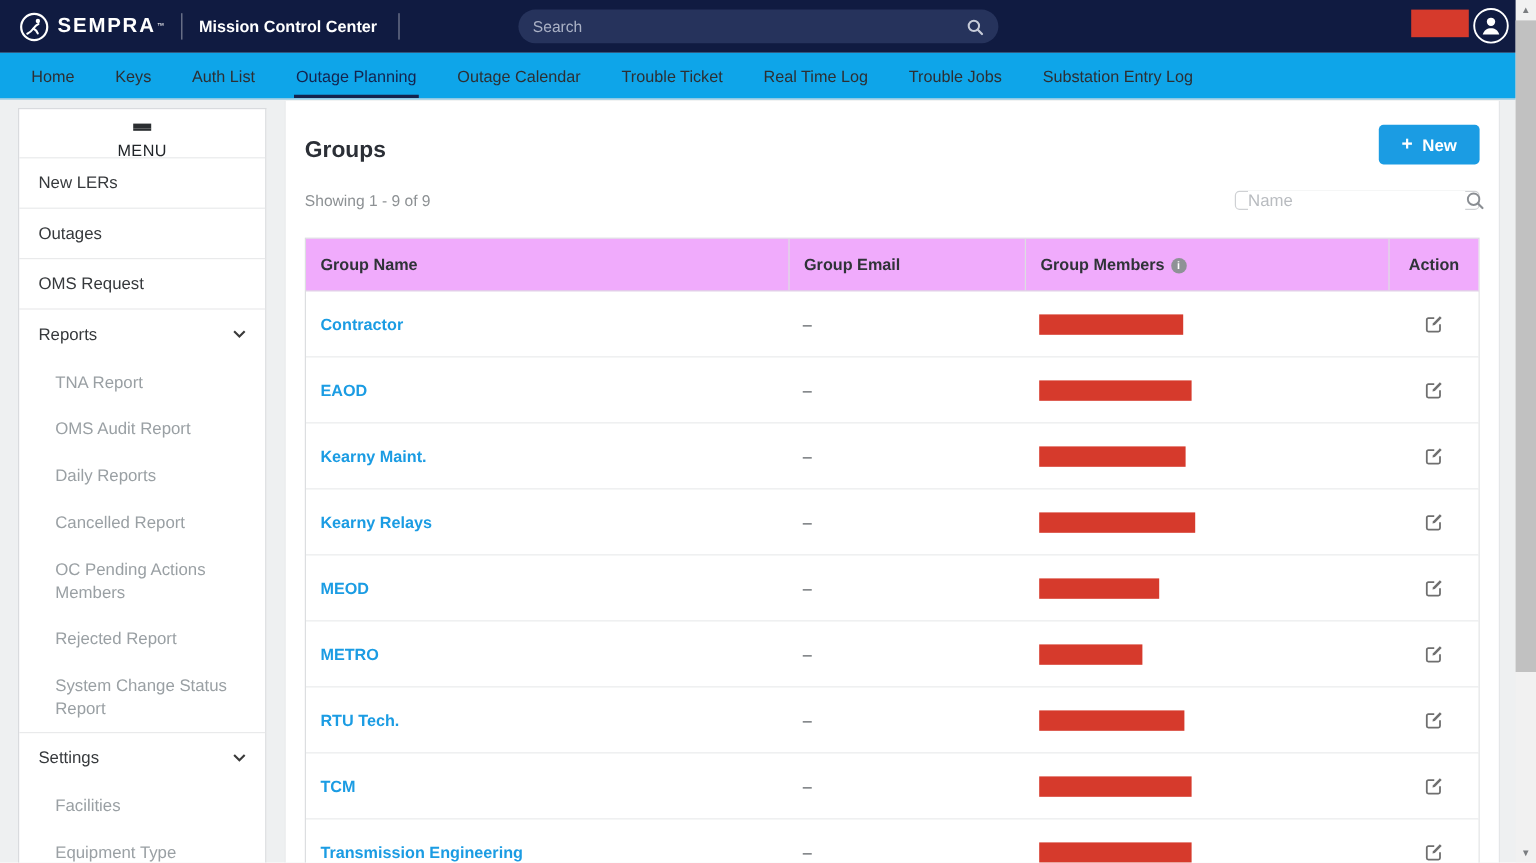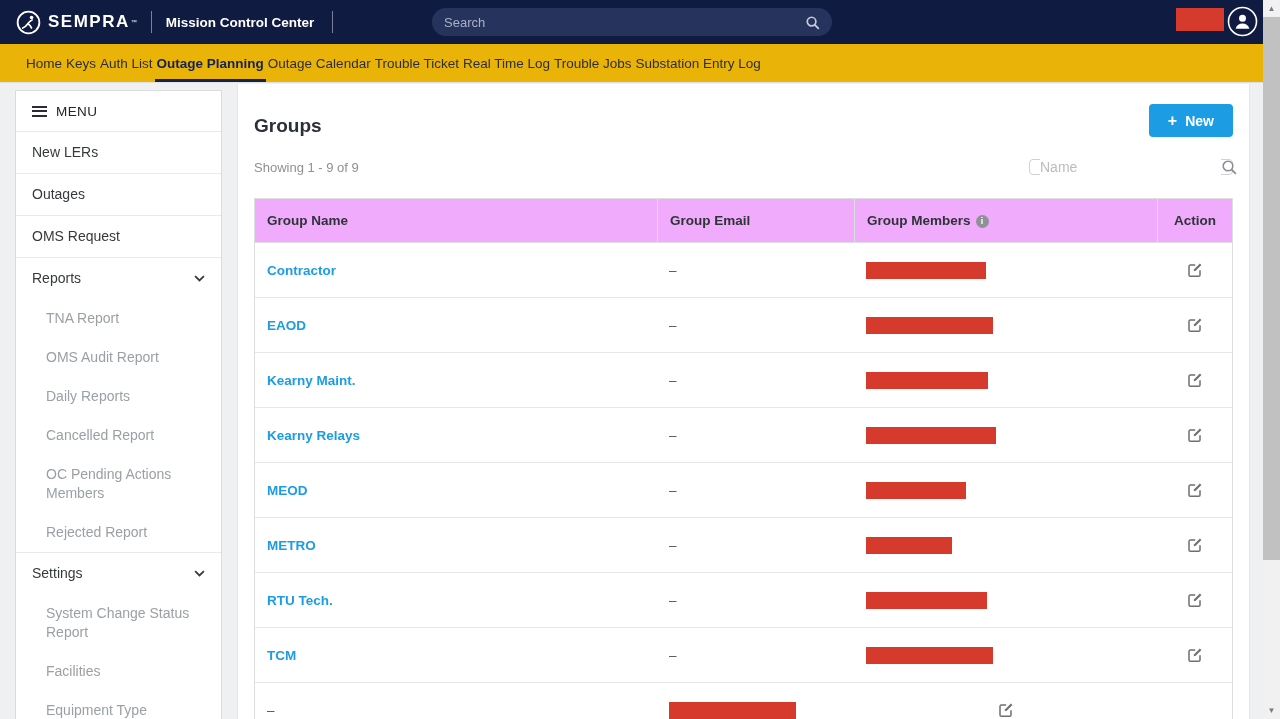--- a/index.html
+++ b/index.html
@@ -19,32 +19,32 @@
   .topbar-search { position:absolute; left:432px; top:8px; width:400px; height:28px;
                    background:#26335c; border-radius:14px; display:flex; align-items:center; padding:0 12px; }
   .topbar-search input { flex:1; background:transparent; border:none; outline:none; color:#e8eaf0;
                          font-size:13px; font-family:"Liberation Sans", sans-serif; }
   .topbar-search input::placeholder { color:#aab1c5; }
   .topbar-search .mag { color:#c6cbd8; display:inline-flex; }
   .redaction-top { position:absolute; right:56px; top:8px; width:48px; height:23px; background:#d63a2c; }
   .avatar { position:absolute; right:22px; top:6px; width:31px; height:31px; display:inline-flex; }
 
   
-  .tabbar { position:absolute; top:44px; left:0; width:1280px; height:39px; background:#eab308;
-            border-bottom:1px solid #dfe1e3; display:flex; align-items:stretch; padding-left:24px; }
+  .tabbar { position:absolute; top:44px; left:0; width:1280px; height:39px; background:#0ea5e9;
+            border-bottom:1px solid #dfe1e3; display:flex; align-items:stretch; padding-left:24px; gap:30px; }
   .tab { display:flex; align-items:center; font-size:13.5px; color:#2d2f33; cursor:pointer; padding:0 2px; }
-  .tab.active { color:#14234e; font-weight:700; box-shadow:inset 0 -3px 0 #14234e; }
+  .tab.active { color:#14234e; font-weight:400; box-shadow:inset 0 -3px 0 #14234e; }
 
   
   .page { position:absolute; top:84px; left:0; width:1263px; height:635px; }
 
   
   .sidebar { position:absolute; left:15px; top:6px; width:207px; background:#fff;
              border:1px solid #d9dbde; border-bottom:none; min-height:700px; }
-  .menu-head { display:flex; align-items:center; gap:9px; padding:12px 16px; height:40px; }
+  .menu-head { display:flex; align-items:center; gap:9px; padding:12px 16px; height:40px;flex-direction:column; }
   .hamburger { display:flex; flex-direction:column; justify-content:space-between; width:15px; height:11px; }
   .hamburger i { display:block; height:2px; background:#2b2e31; }
   .menu-label { font-size:13.5px; color:#212529; letter-spacing:.4px; }
   .s-item { position:relative; font-size:14px; color:#36393c; padding:11px 16px; cursor:pointer;
             border-top:1px solid #e9eaeb; line-height:19px; }
   .s-item.sublink { border-top:none; color:#9aa0a4; padding:10px 20px 10px 30px; }
   .s-item.expandable .chev { position:absolute; right:16px; top:17px; }
 
   
   .content { position:absolute; left:237px; top:0; width:1013px; height:635px; background:#fff;
@@ -160,24 +160,24 @@
           <div class="s-item link"><span>OMS Request</span></div>
           <div class="s-item expandable"><span>Reports</span><svg class="chev" viewBox="0 0 10 6" width="11" height="7">
               <polyline points="1,0.8 5,4.8 9,0.8" fill="none" stroke="#3a3a3a" stroke-width="1.6"></polyline>
             </svg></div>
           <div class="s-item sublink"><span>TNA Report</span></div>
           <div class="s-item sublink"><span>OMS Audit Report</span></div>
           <div class="s-item sublink"><span>Daily Reports</span></div>
           <div class="s-item sublink"><span>Cancelled Report</span></div>
           <div class="s-item sublink"><span>OC Pending Actions Members</span></div>
           <div class="s-item sublink"><span>Rejected Report</span></div>
+          <div class="s-item sublink"><span>System Change Status Report</span></div>
           <div class="s-item expandable"><span>Settings</span><svg class="chev" viewBox="0 0 10 6" width="11" height="7">
               <polyline points="1,0.8 5,4.8 9,0.8" fill="none" stroke="#3a3a3a" stroke-width="1.6"></polyline>
             </svg></div>
-          <div class="s-item sublink"><span>System Change Status Report</span></div>
           <div class="s-item sublink"><span>Facilities</span></div>
           <div class="s-item sublink"><span>Equipment Type</span></div>
         </div>
     </aside>
 
     <main class="content">
       <div class="content-head">
         <h1 class="page-title">Groups</h1>
         <button class="new-btn">
           <span class="plus">+</span>
@@ -362,20 +362,23 @@
         <svg viewBox="0 0 16 16" width="16" height="16">
           <path d="M13 8.3V13a1.3 1.3 0 0 1-1.3 1.3H3.3A1.3 1.3 0 0 1 2 13V4.4a1.3 1.3 0 0 1 1.3-1.3h4.9" fill="none" stroke="#6f6f6f" stroke-width="1.5"></path>
           <path d="M6.7 9.3l2-.5 5.7-5.7-1.5-1.5L7.2 7.3l-.5 2z" fill="#6f6f6f"></path>
         </svg>
       </button>
     </div>
   </div>
 
   <div class="trow">
     <div class="td">
+      <a class="glink">Transmission Engineering</a>
+    </div>
+    <div class="td">
       <span>–</span>
     </div>
     <div class="td">
       <span class="redaction" style="width: 127px;"></span>
     </div>
     <div class="td c-action">
       <button class="edit-btn">
         <svg viewBox="0 0 16 16" width="16" height="16">
           <path d="M13 8.3V13a1.3 1.3 0 0 1-1.3 1.3H3.3A1.3 1.3 0 0 1 2 13V4.4a1.3 1.3 0 0 1 1.3-1.3h4.9" fill="none" stroke="#6f6f6f" stroke-width="1.5"></path>
           <path d="M6.7 9.3l2-.5 5.7-5.7-1.5-1.5L7.2 7.3l-.5 2z" fill="#6f6f6f"></path>

